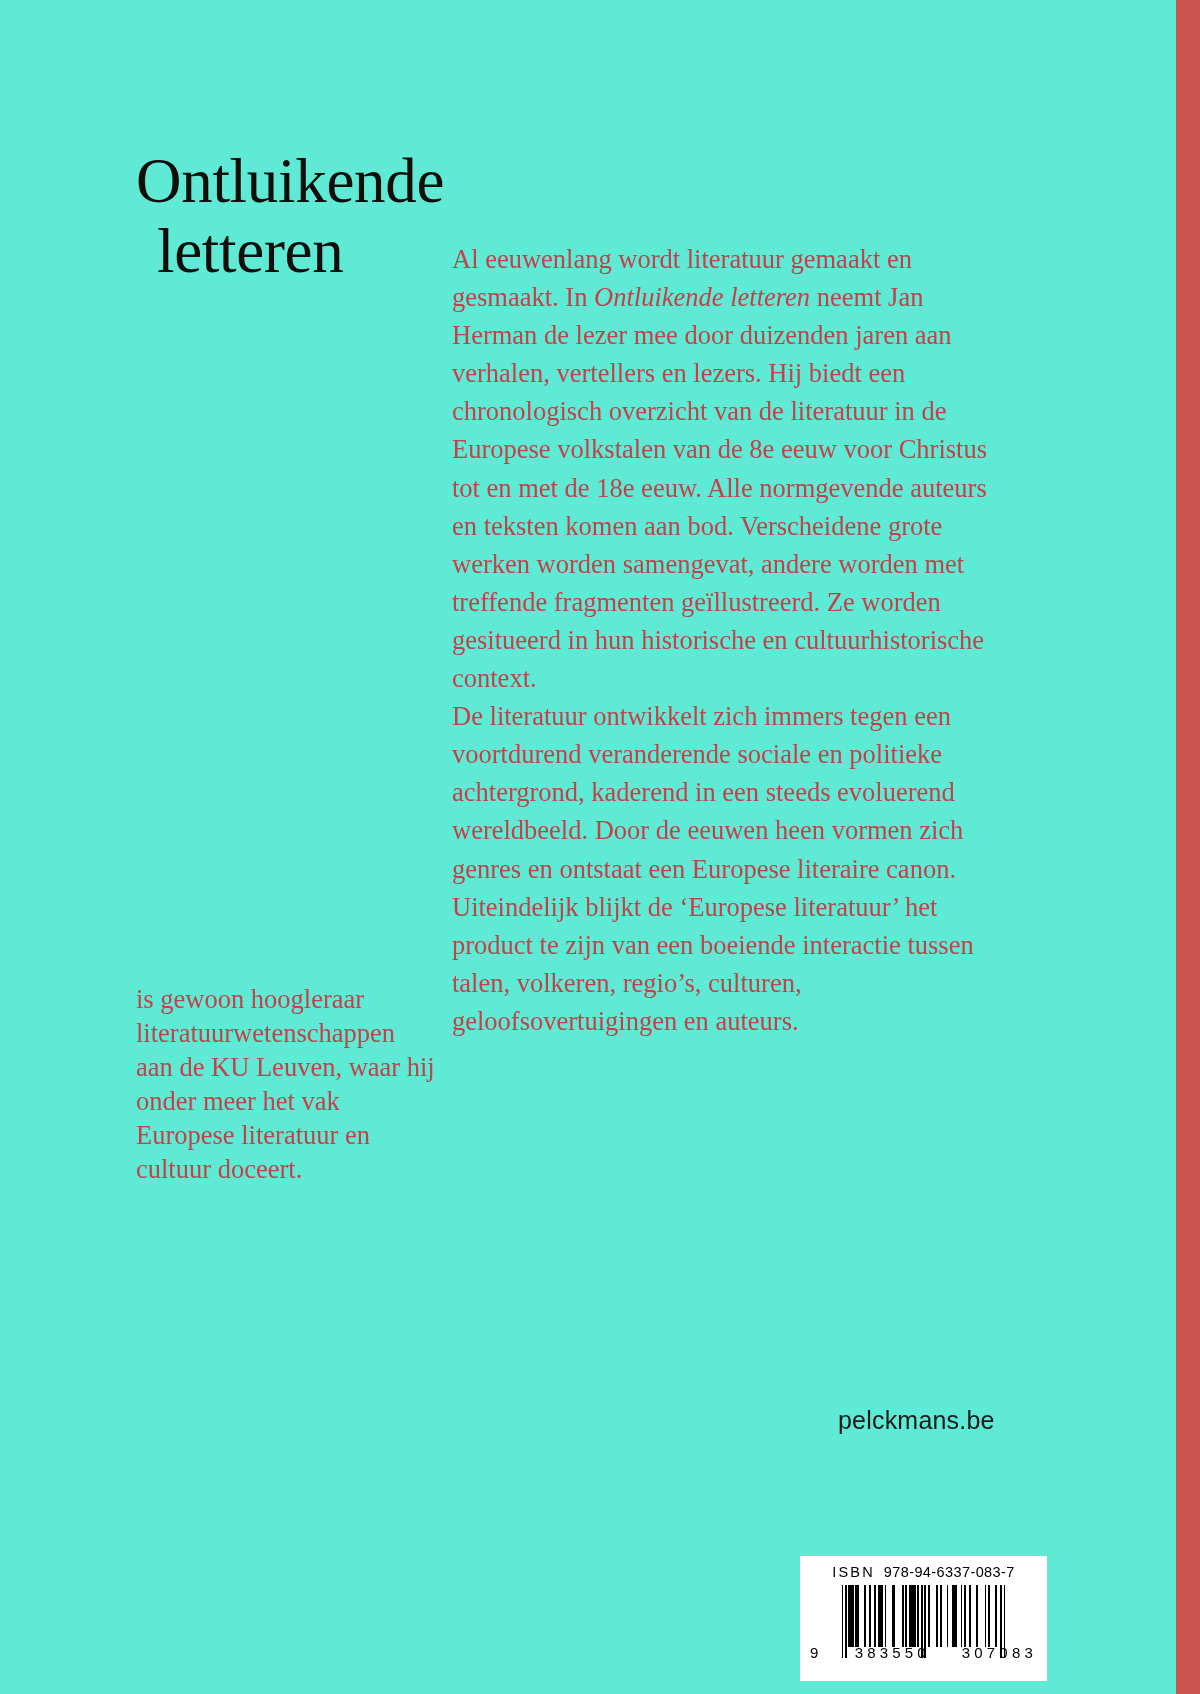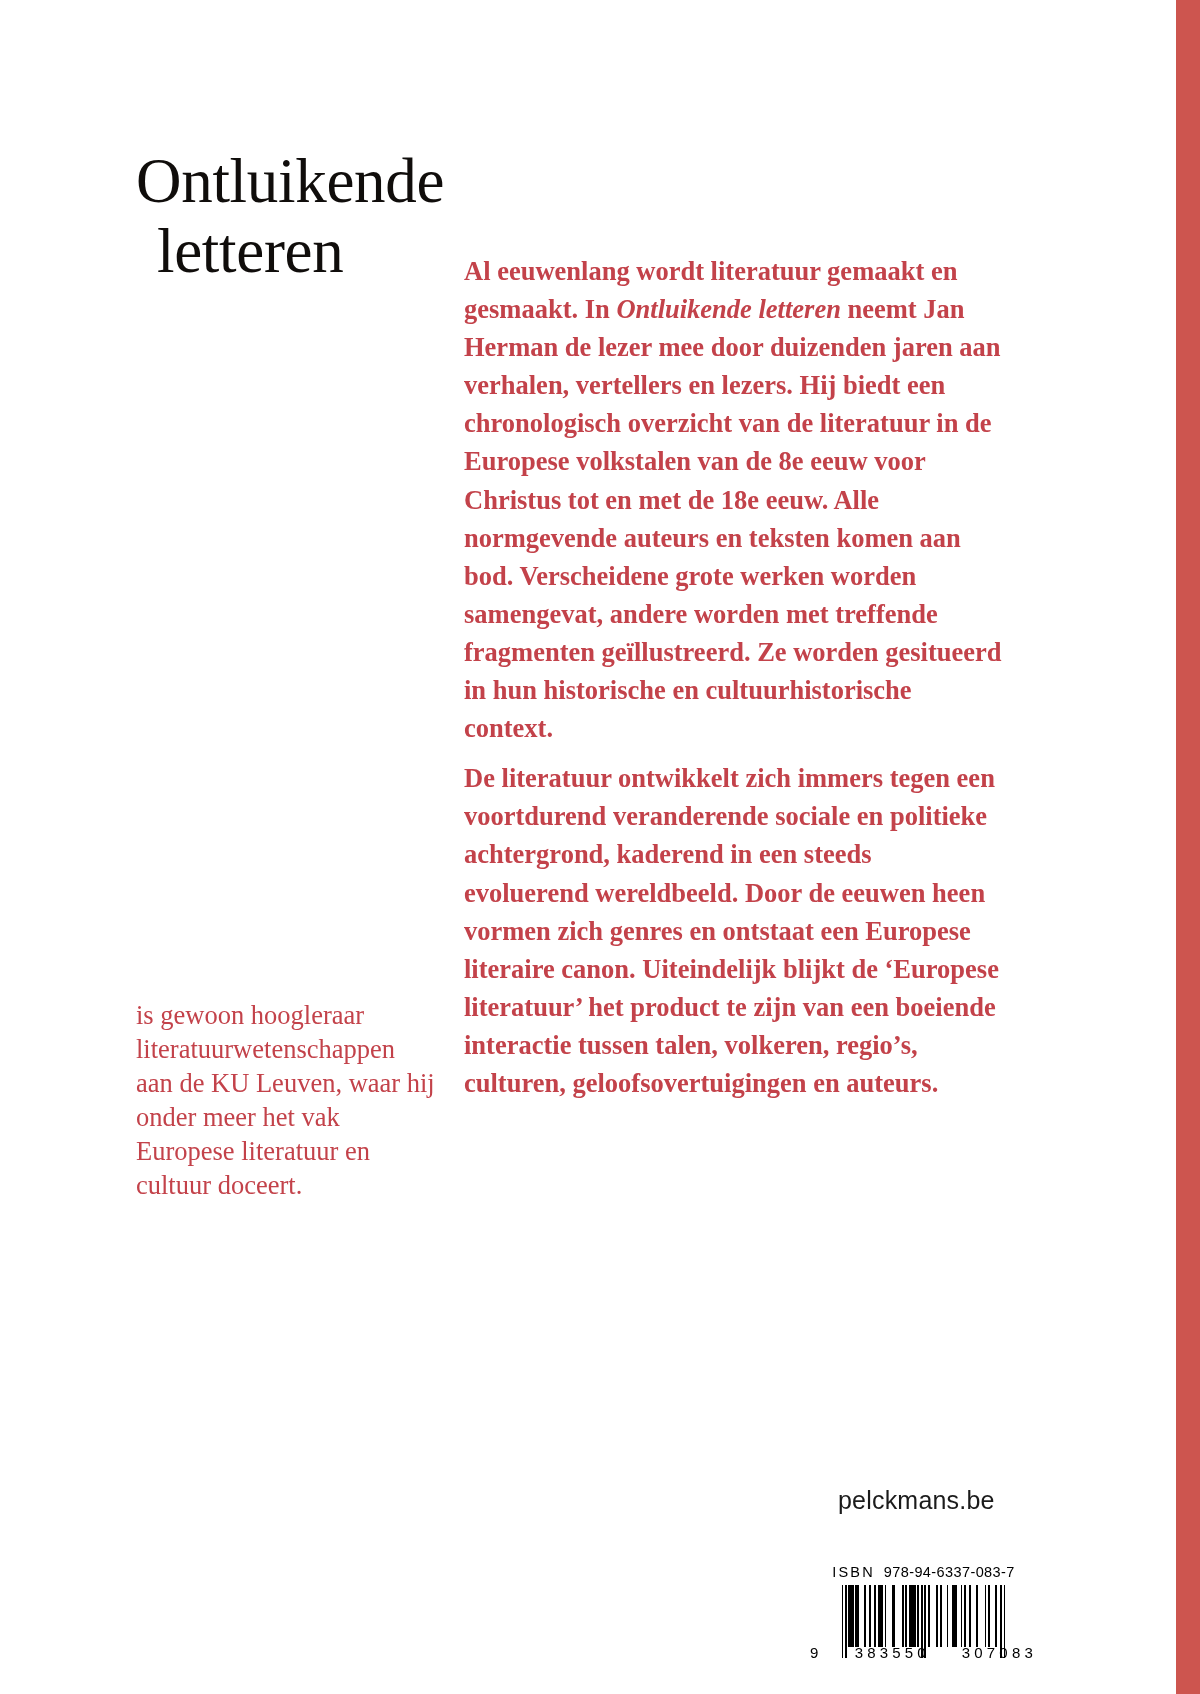--- a/index.html
+++ b/index.html
@@ -3,21 +3,21 @@
 <meta charset="utf-8">
 <style>
   * { margin:0; padding:0; box-sizing:border-box; }
   html,body { width:1200px; height:1694px; }
   body {
     background:#f5efe1;
     font-family:"Liberation Serif", serif;
     position:relative;
     overflow:hidden;
   }
-  .page { position:absolute; inset:0; background:#ffffff; }
+  .page { position:absolute; inset:0; background:#5eead4; }
 
   .edge-strip {
     position:absolute; top:0; right:0; width:24px; height:1694px;
     background:#cd554f;
   }
 
   
   .title {
     position:absolute;
     left:136px; top:146px;
@@ -36,50 +36,50 @@
     position:absolute;
     left:452px; top:240px;
     width:562px;
     color:#c3424a;
     font-size:26.5px;
     line-height:38.1px;
     font-family:"Liberation Serif", serif;
     text-align:left;
     hyphens:none;
   }
-  .blurb p { margin:12px;font-weight:bold; }
+  .blurb p { margin:0; }
   .blurb i { font-style:italic; }
 
   
   .author-block {
     position:absolute;
     left:136px; top:980px;
     width:300px;
   }
   .author-name {
     font-family:"Liberation Serif", serif;
     font-size:30px;
     line-height:38px;
     color:#100d0b;
     letter-spacing:2.6px;
     font-weight:400;
     white-space:nowrap;
   }
   .author-bio {
-    margin-top:18px;
+    margin-top:2px;
     color:#c3424a;
     font-size:26.5px;
     line-height:34px;
     font-family:"Liberation Serif", serif;
   }
 
   
   .publisher {
     position:absolute;
-    left:838px; top:1486px;
+    left:838px; top:1406px;
     font-family:"Liberation Sans", sans-serif;
     font-size:25px;
     letter-spacing:0.2px;
     color:#1b1b1b;
     font-weight:400;
   }
 
   
   .barcode-box {
     position:absolute;

